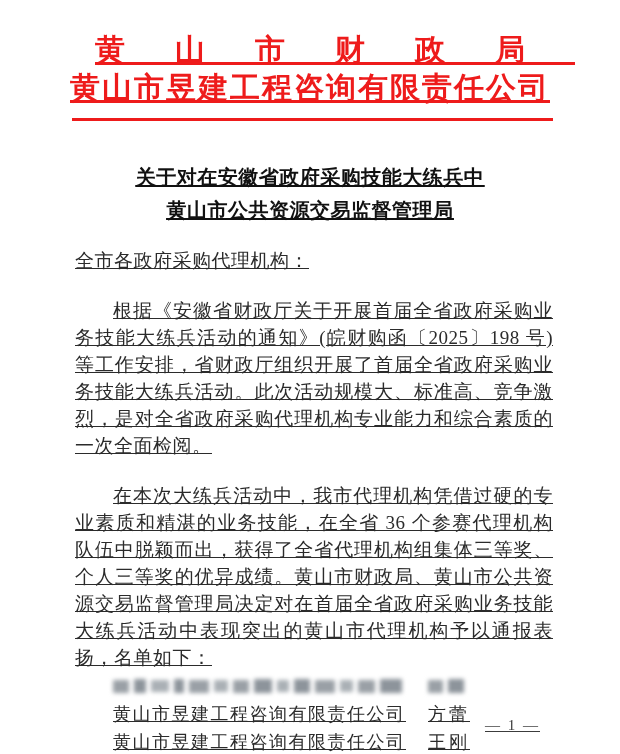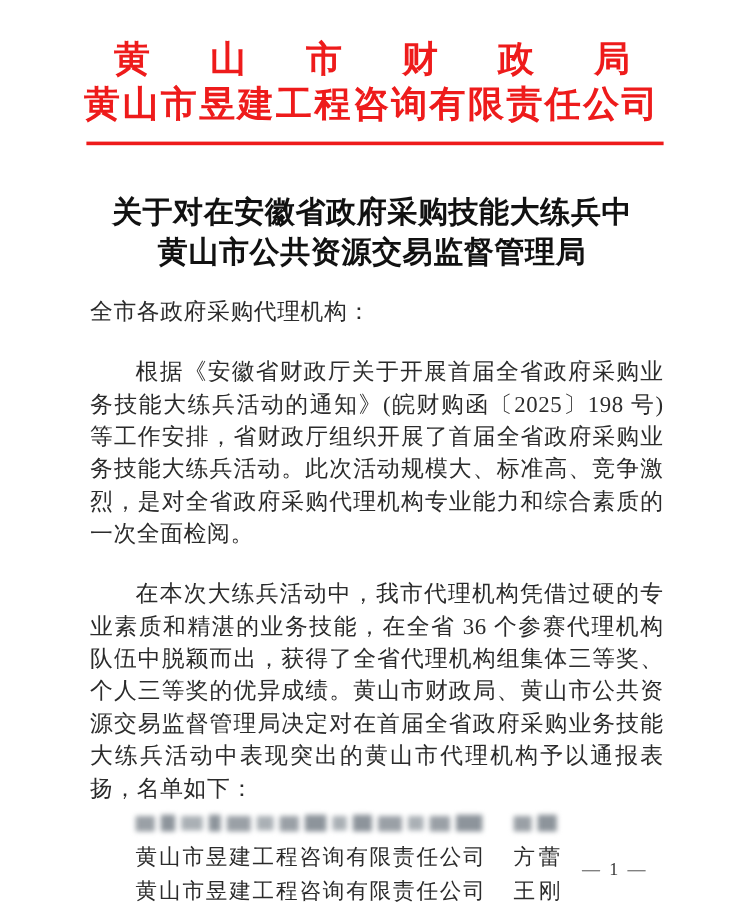--- a/index.html
+++ b/index.html
@@ -1,15 +1,15 @@
 <!DOCTYPE html>
 <html><head>
 <meta charset="utf-8">
 <style>
-  * { margin: 0; padding: 0; box-sizing: border-box; }
+  * { margin: 0; padding: 0; box-sizing: border-box; text-decoration: underline; }
   html, body { background: #ffffff; }
   body {
     font-family: "Liberation Serif", "DejaVu Serif", serif;
     color: #262626;
   }
   .page {
     position: relative;
     width: 620px;
     height: 754px;
     margin: 0 auto;
@@ -40,21 +40,21 @@
   .letterhead-rule {
     width: 481px;
     height: 3px;
     margin: 12px 0 0 72px;
     background: #ee1b1b;
   }
   
   .doc-title {
     margin-top: 40px;
     text-align: center;
-    font-size: 25px;
+    font-size: 20px;
     line-height: 33px;
     font-weight: bold;
     color: #111111;
     letter-spacing: 0.5px;
   }
   .doc-title span { display: block; }
   
   .doc-body {
     margin: 20px 67px 0 75px; 
     font-size: 19px;

